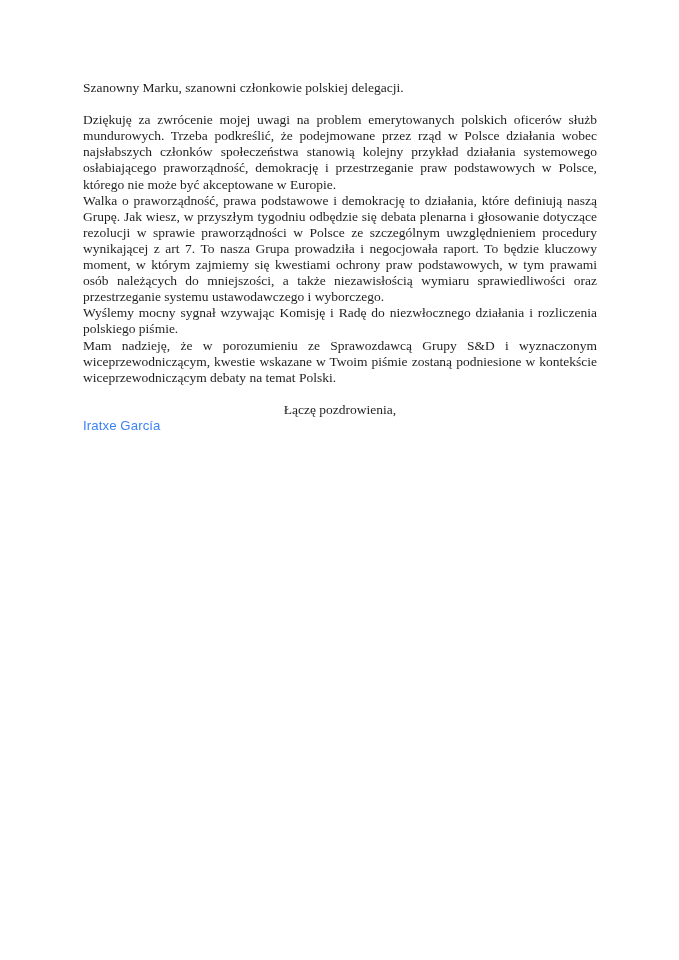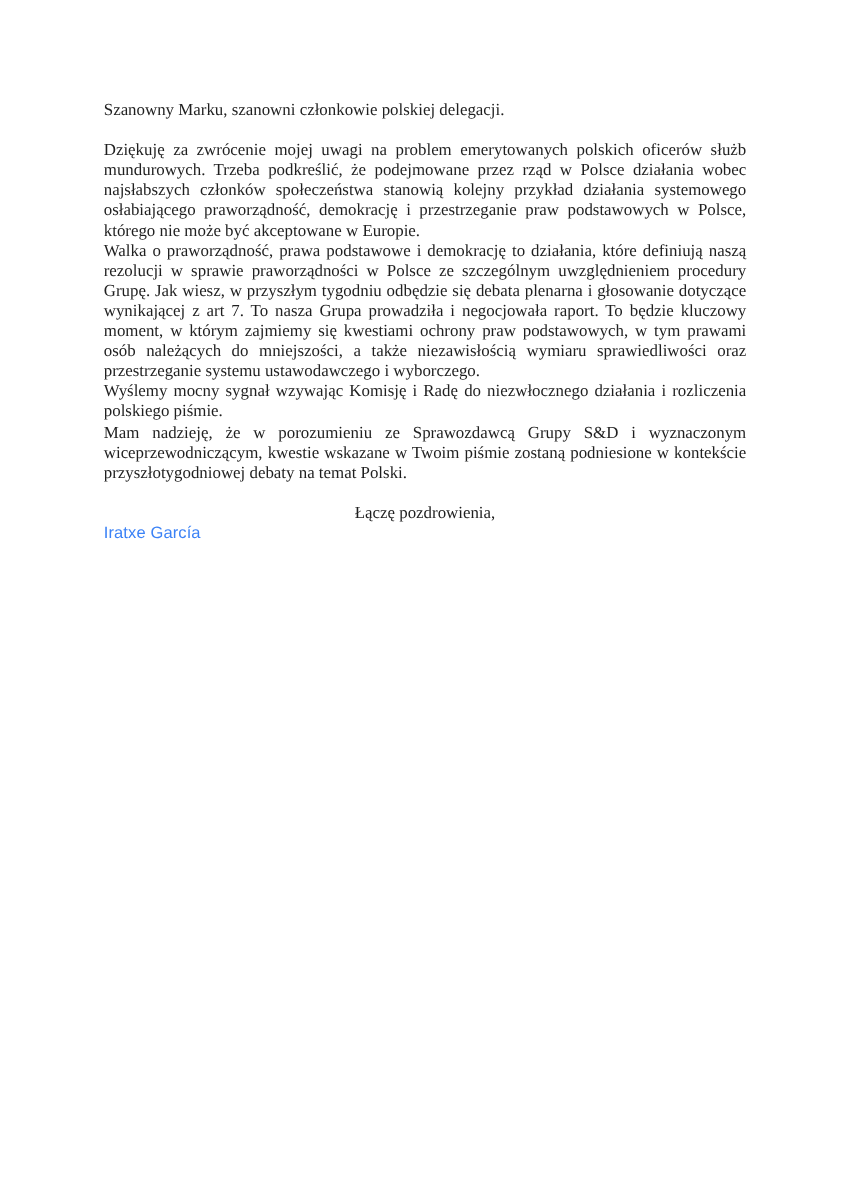--- a/index.html
+++ b/index.html
@@ -59,37 +59,37 @@
     <div class="paragraph">
         <div class="line">Dziękuję za zwrócenie mojej uwagi na problem emerytowanych polskich oficerów służb</div>
         <div class="line">mundurowych. Trzeba podkreślić, że podejmowane przez rząd w Polsce działania wobec</div>
         <div class="line">najsłabszych członków społeczeństwa stanowią kolejny przykład działania systemowego</div>
         <div class="line">osłabiającego praworządność, demokrację i przestrzeganie praw podstawowych w Polsce,</div>
         <div class="line last">którego nie może być akceptowane w Europie.</div>
       </div>
 
     <div class="paragraph">
         <div class="line">Walka o praworządność, prawa podstawowe i demokrację to działania, które definiują naszą</div>
+        <div class="line">Grupę. Jak wiesz, w przyszłym tygodniu odbędzie się debata plenarna i głosowanie dotyczące</div>
         <div class="line">rezolucji w sprawie praworządności w Polsce ze szczególnym uwzględnieniem procedury</div>
-        <div class="line">Grupę. Jak wiesz, w przyszłym tygodniu odbędzie się debata plenarna i głosowanie dotyczące</div>
         <div class="line">wynikającej z art 7. To nasza Grupa prowadziła i negocjowała raport. To będzie kluczowy</div>
         <div class="line">moment, w którym zajmiemy się kwestiami ochrony praw podstawowych, w tym prawami</div>
         <div class="line">osób należących do mniejszości, a także niezawisłością wymiaru sprawiedliwości oraz</div>
         <div class="line last">przestrzeganie systemu ustawodawczego i wyborczego.</div>
       </div>
 
     <div class="paragraph">
         <div class="line">Wyślemy mocny sygnał wzywając Komisję i Radę do niezwłocznego działania i rozliczenia</div>
         <div class="line last">polskiego piśmie.</div>
       </div>
 
     <div class="paragraph">
         <div class="line">Mam nadzieję, że w porozumieniu ze Sprawozdawcą Grupy S&amp;D i wyznaczonym</div>
         <div class="line">wiceprzewodniczącym, kwestie wskazane w Twoim piśmie zostaną podniesione w kontekście</div>
-        <div class="line last">przyszłotygodniowej debaty na temat Polski.</div>
+        <div class="line last">wiceprzewodniczącym debaty na temat Polski.</div>
       </div>
 
     <div class="spacer"></div>
 
     <div class="closing">Łączę pozdrowienia,</div>
 
     <div class="signature">Iratxe García</div>
   </div>
 </div>
 

